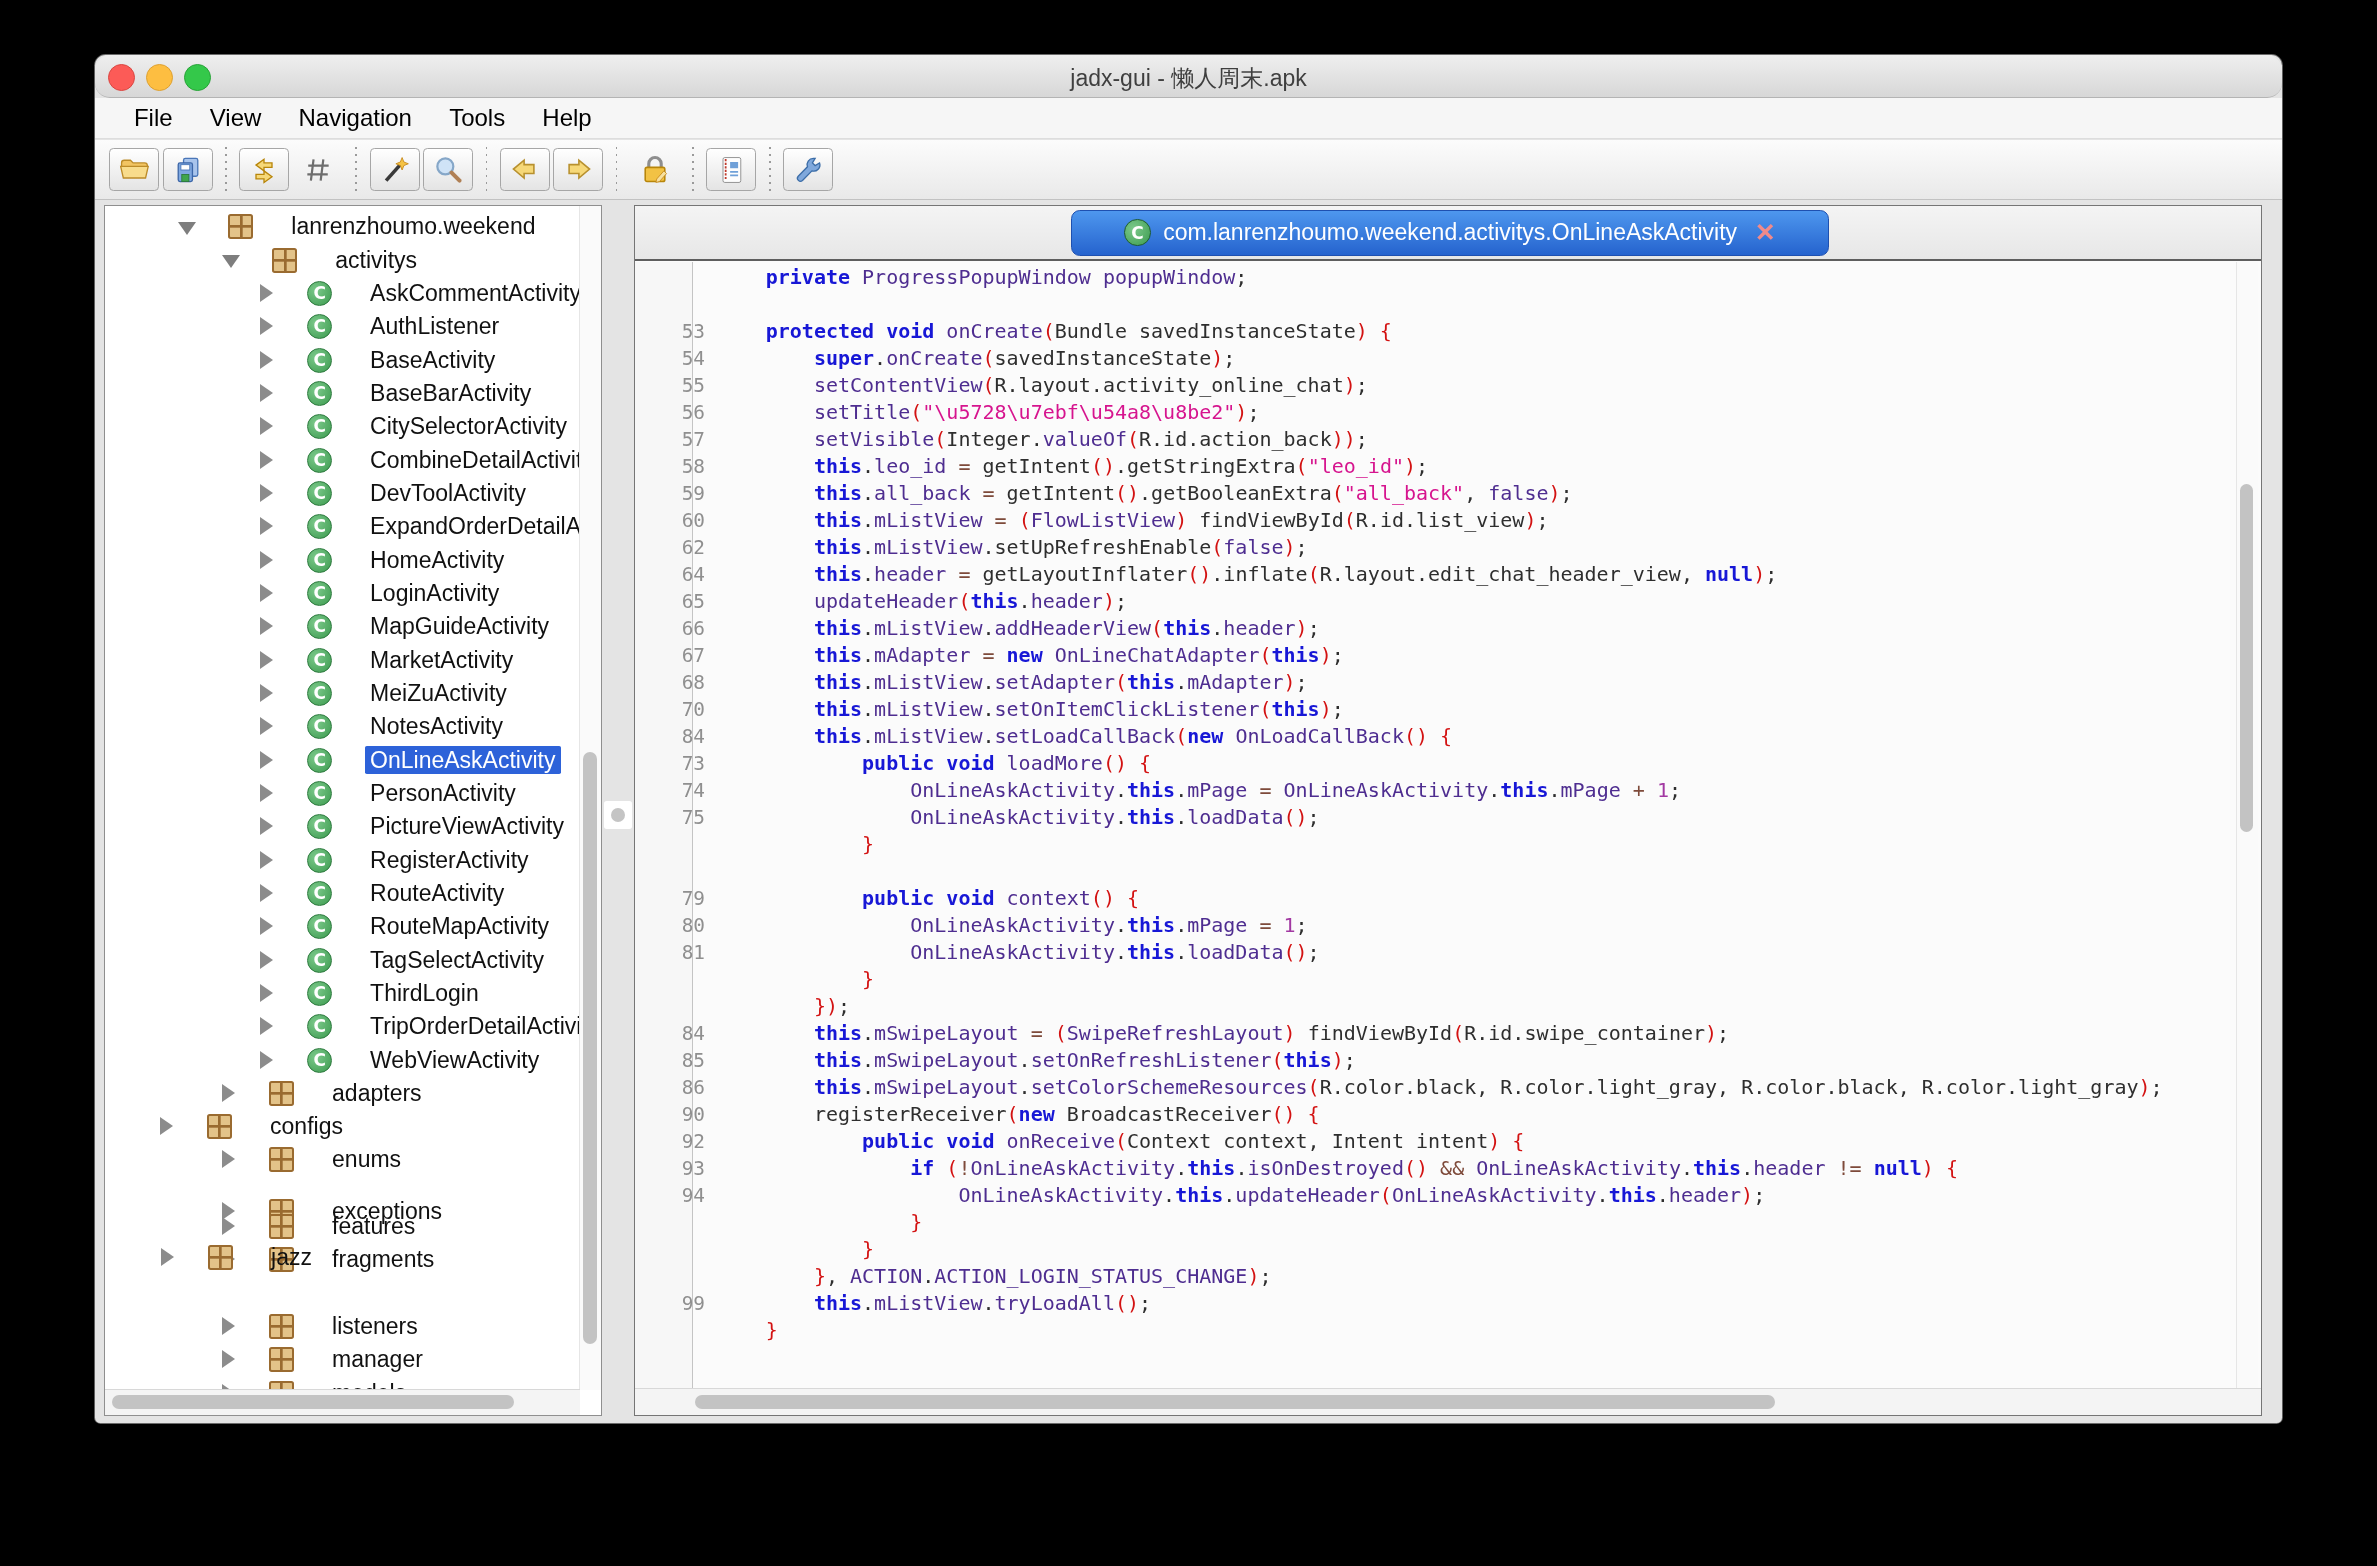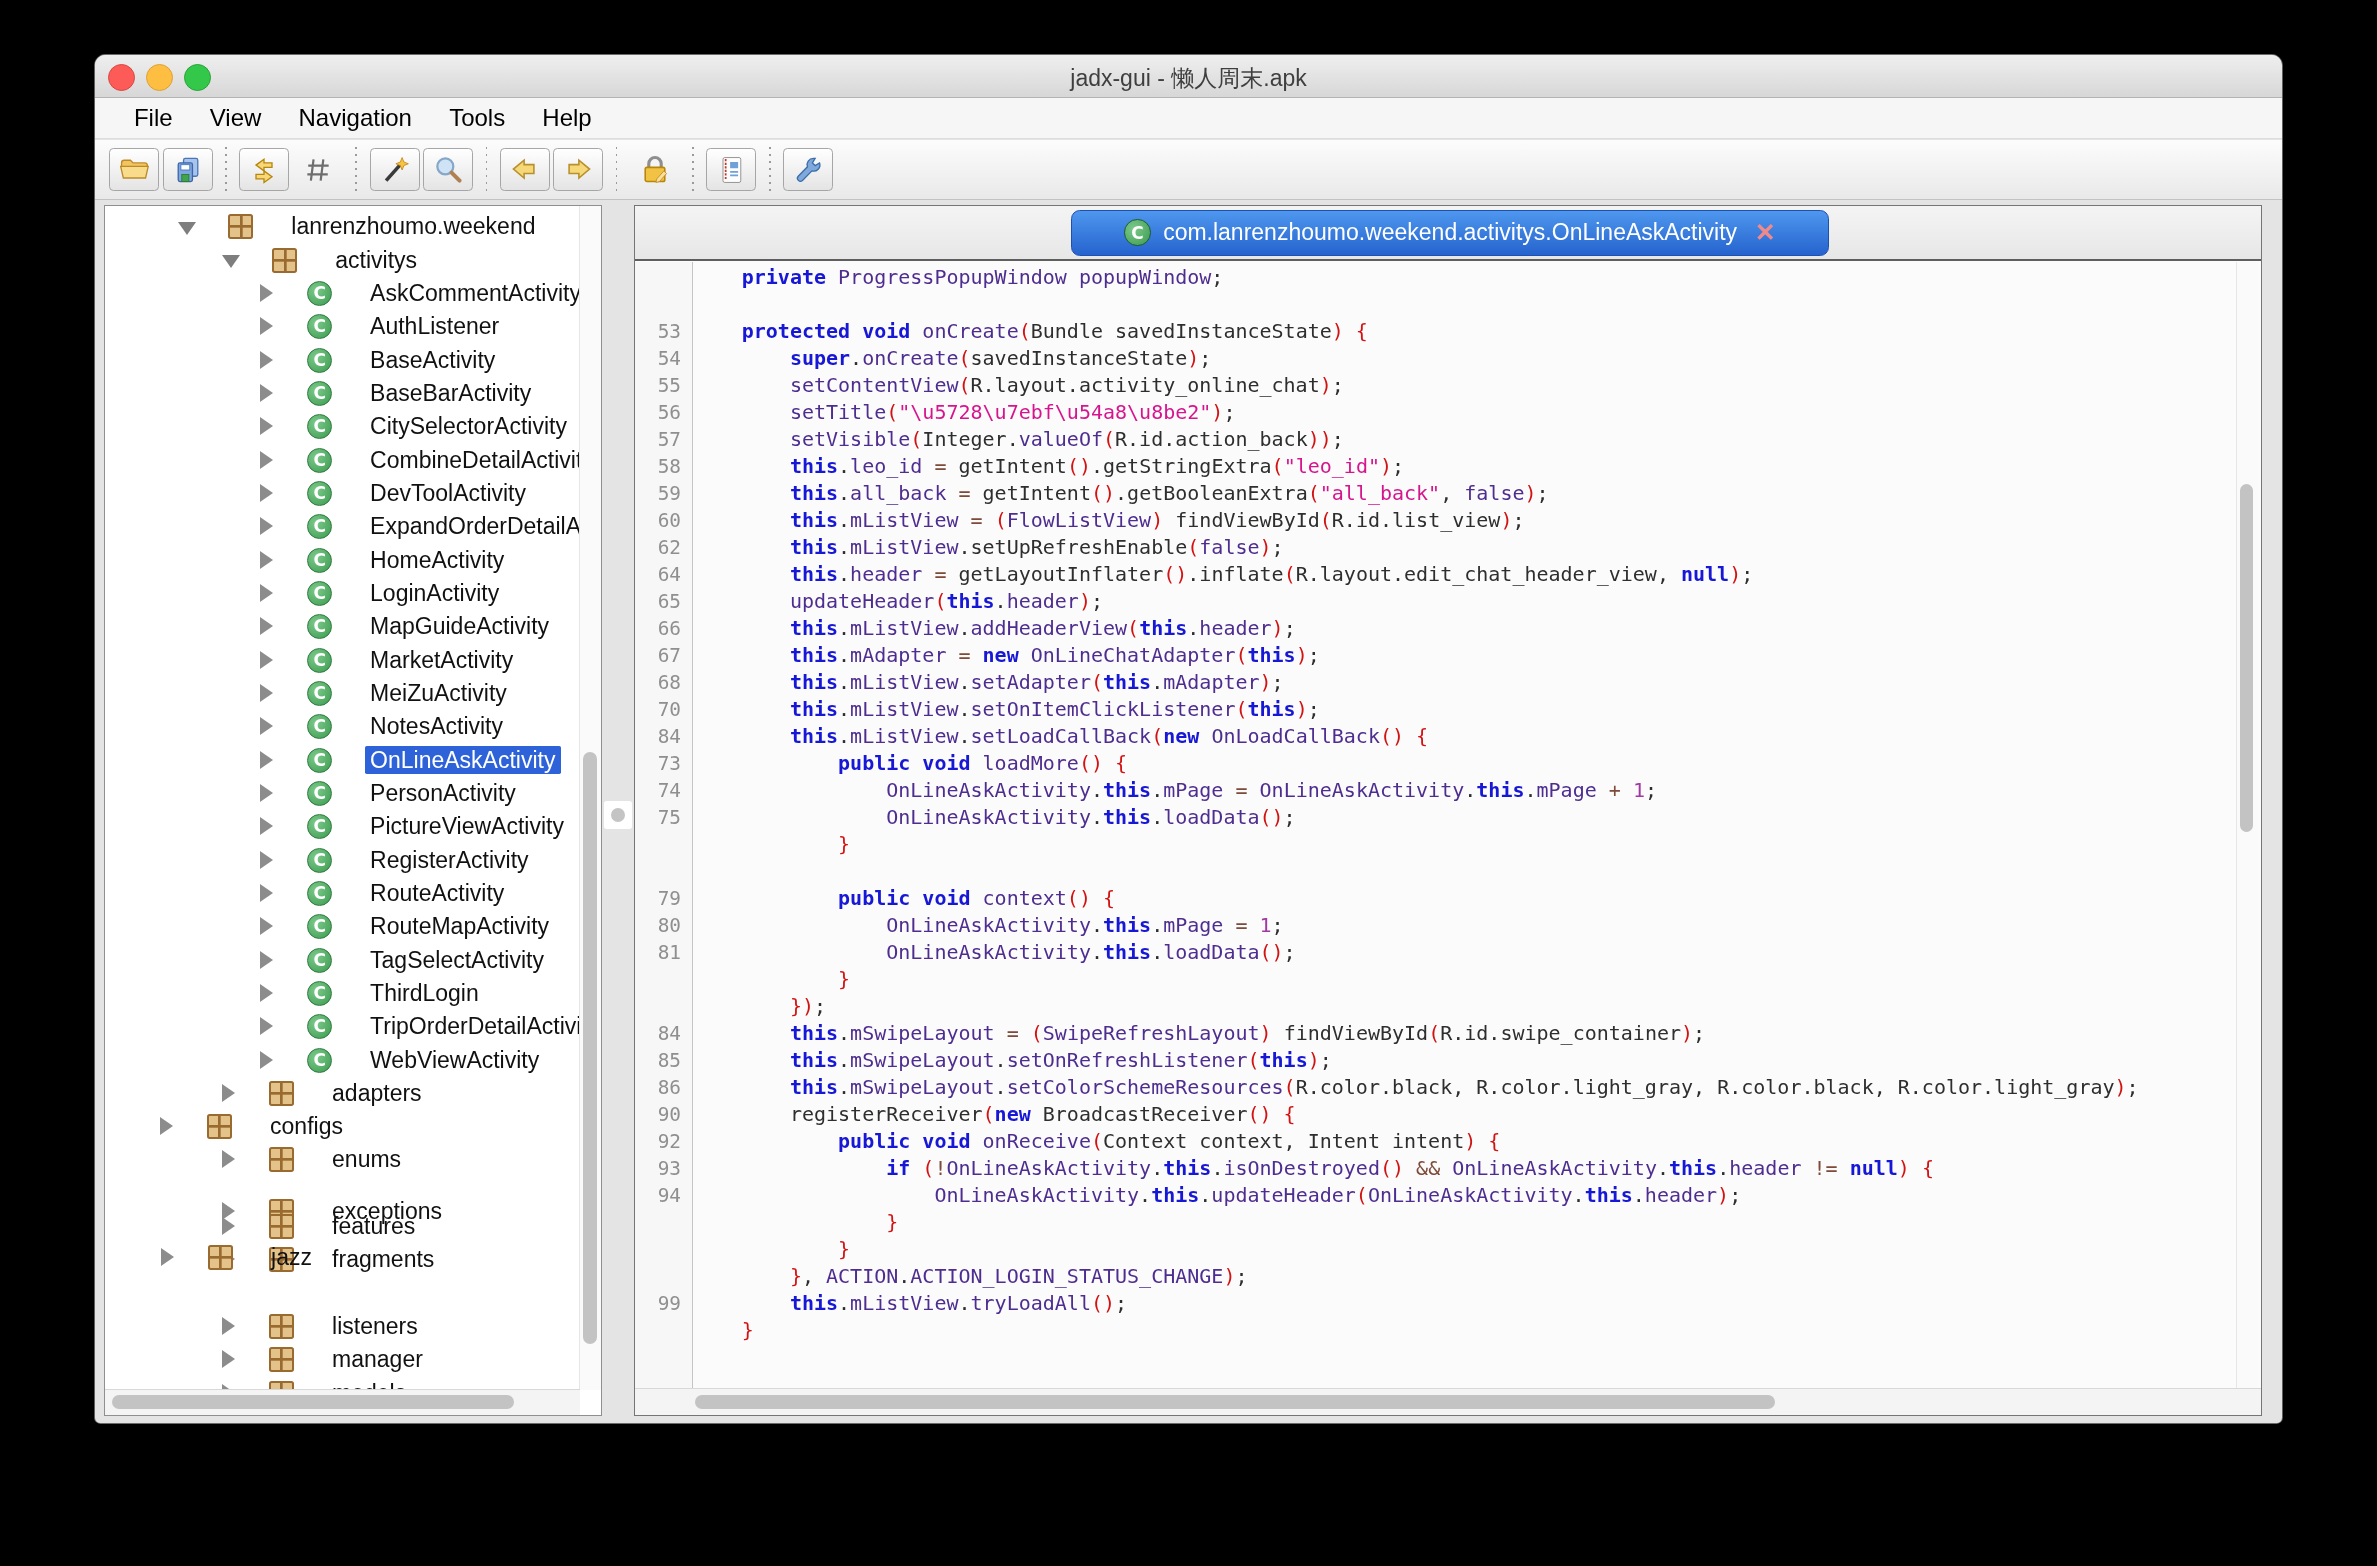--- a/index.html
+++ b/index.html
@@ -3,21 +3,21 @@
 <meta charset="utf-8">
 <style>
   html,body{margin:0;padding:0;background:#000;}
   body{width:2377px;height:1566px;position:relative;overflow:hidden;
        font-family:"Liberation Sans", sans-serif;}
   .abs{position:absolute;}
   #window{left:95px;top:55px;width:2187px;height:1368px;background:#E4E4E4;
           border-radius:10.6px 10.6px 5.3px 5.3px;overflow:hidden;box-shadow:0 0 0 0.9px #6a6a6a;}
   
   #titlebar{left:0;top:0;width:2187px;height:42px;
-            background:linear-gradient(#EFEFEF,#D7D7D7);border-bottom:0.9px solid #B4B4B4;}
+            background:linear-gradient(#EFEFEF,#D7D7D7);border-bottom:0.9px solid #B4B4B4;border-radius:15px;}
   .tl{width:25px;height:25px;border-radius:50%;top:8.8px;}
   #tl-close{left:13.3px;background:#FC5B57;border:0.9px solid #D94742;}
   #tl-min{left:51px;background:#FDBE41;border:0.9px solid #DDA032;}
   #tl-zoom{left:89px;background:#34C84A;border:0.9px solid #28A238;}
   #win-title{left:0;right:0;top:8px;text-align:center;font-size:23px;color:#3F3F3F;}
   
   #menubar{left:0;top:43px;width:2187px;height:41px;background:#F6F6F6;
            border-bottom:0.9px solid #DDD;display:flex;align-items:center;padding-left:20.3px;box-sizing:border-box;}
   .menu-item{font-size:24px;color:#000000;padding:0 18.6px;}
   
@@ -68,21 +68,21 @@
   #tab{left:436px;top:3.5px;width:758px;height:46px;border-radius:8.8px;box-sizing:border-box;
        background:linear-gradient(#4E97EE,#2563CE);border:0.9px solid #1E50B0;
        display:flex;align-items:center;justify-content:center;gap:12.4px;}
   #tab .cls-icon{width:26.5px;height:26.5px;margin:0;border-color:#1E5C2E;}
   #tab-title{color:#FFF;font-size:23px;}
   #tab-close{color:#F08A8A;font-size:25px;font-weight:bold;margin-left:5.3px;}
   #editor{left:0;top:56px;right:0;bottom:26.5px;overflow:hidden;}
   #gutter-bg{left:0;top:0;width:57px;bottom:0;background:#F7F7F7;border-right:1.8px solid #C4C4C4;}
   #code-lines{left:0;top:1.8px;right:0;}
   .code-row{height:27px;display:flex;align-items:center;white-space:pre;
-            font-family:"DejaVu Sans Mono",monospace;font-size:20px;}
+            font-family:"DejaVu Sans Mono",monospace;font-size:20px;margin-left:24px;}
   .gut{width:46px;flex:0 0 46px;text-align:right;color:#8F8F8F;font-size:19.4px;padding-right:10.6px;}
   .code-text{padding-left:14px;}
   .tk-k{color:#1717D6;font-weight:bold;}
   .tk-i{color:#4E2D90;}
   .tk-d{color:#2E2E2E;}
   .tk-s{color:#D6148E;}
   .tk-p{color:#D31212;}
   .tk-o{color:#7E4A3A;}
   .tk-n{color:#A238A2;}
   #ed-vscroll{right:3.5px;top:56px;width:21px;bottom:26.5px;}

